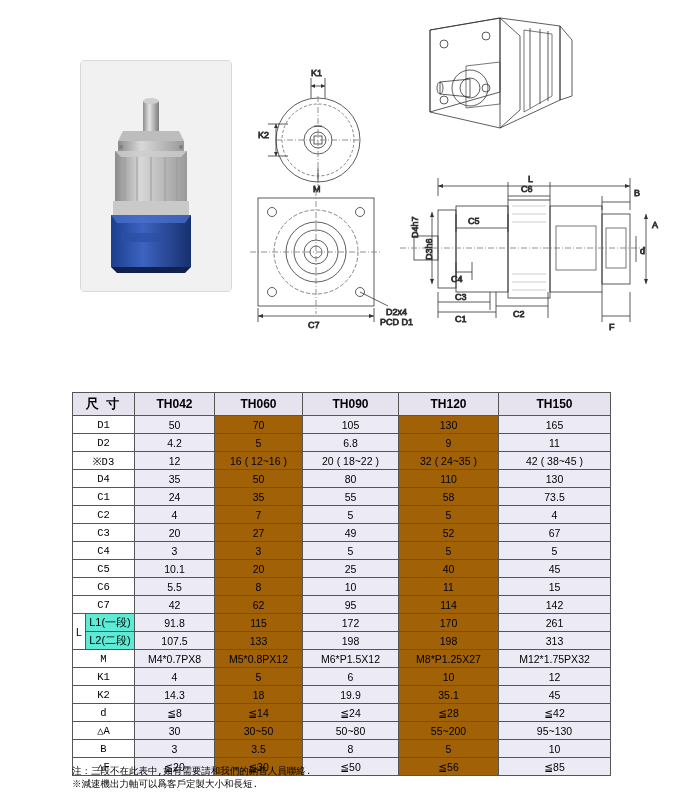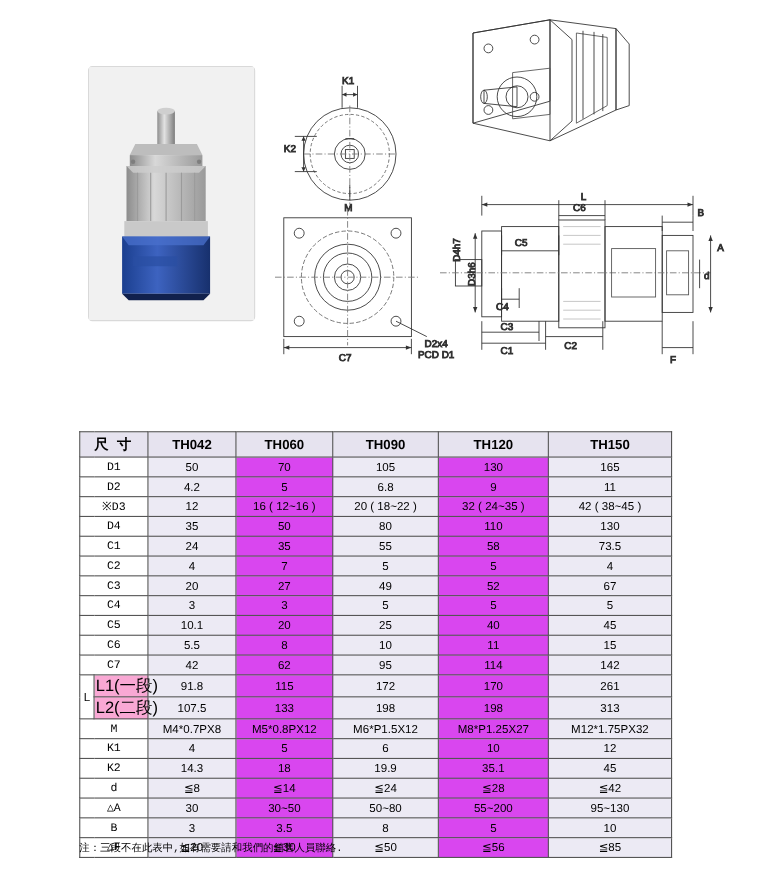--- a/index.html
+++ b/index.html
@@ -35,23 +35,23 @@
     white-space:nowrap;
   }
   thead th{
     background:#e6e3ef;
     font-weight:bold;
     font-size:12px;
     height:22px;
   }
   .lbl{background:#ffffff;width:62px;font-weight:normal;font-family:Liberation Mono, monospace;}
   .shade{background:#eceaf4;}
-  .plain{background:#d946ef;}
+  .plain{background:#a16207;}
   .lgroup{width:13px;background:#ffffff;}
-  .sub{width:49px;background:#f9a8d4;font-size:15px;}
+  .sub{width:49px;background:#5eead4;font-size:11px;}
   .dim-head{font-size:13px;letter-spacing:2px;}
 
   .notes{
     position:absolute;left:72px;top:765px;width:560px;
     font-size:9.5px;line-height:13px;color:#000;
   }
   .notes div{white-space:nowrap;font-family:Liberation Mono, monospace;}
 </style>
 </head>
 <body>
@@ -482,15 +482,16 @@
           <td class="shade">≦50</td>
           <td class="plain">≦56</td>
           <td class="shade">≦85</td>
         </tr>
       </tbody>
     </table>
   </div>
 
   <div class="notes">
     <div>注：三段不在此表中,如有需要請和我們的銷售人員聯絡.</div>
+    <div>※減速機出力軸可以爲客戶定製大小和長短.</div>
   </div>
 
 </div>
 
 </body></html>

